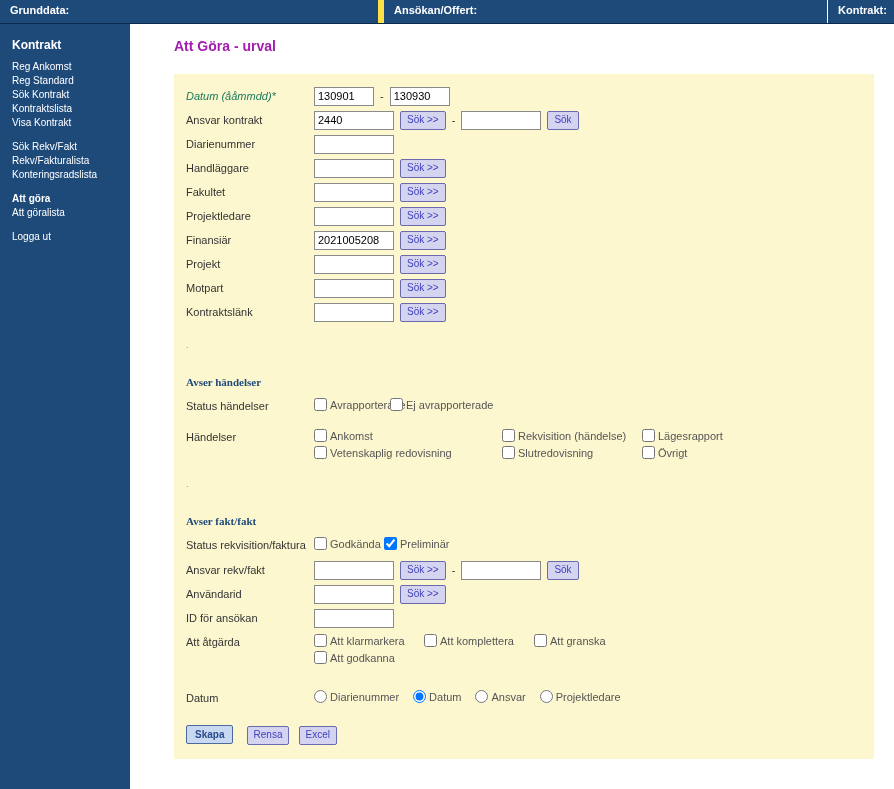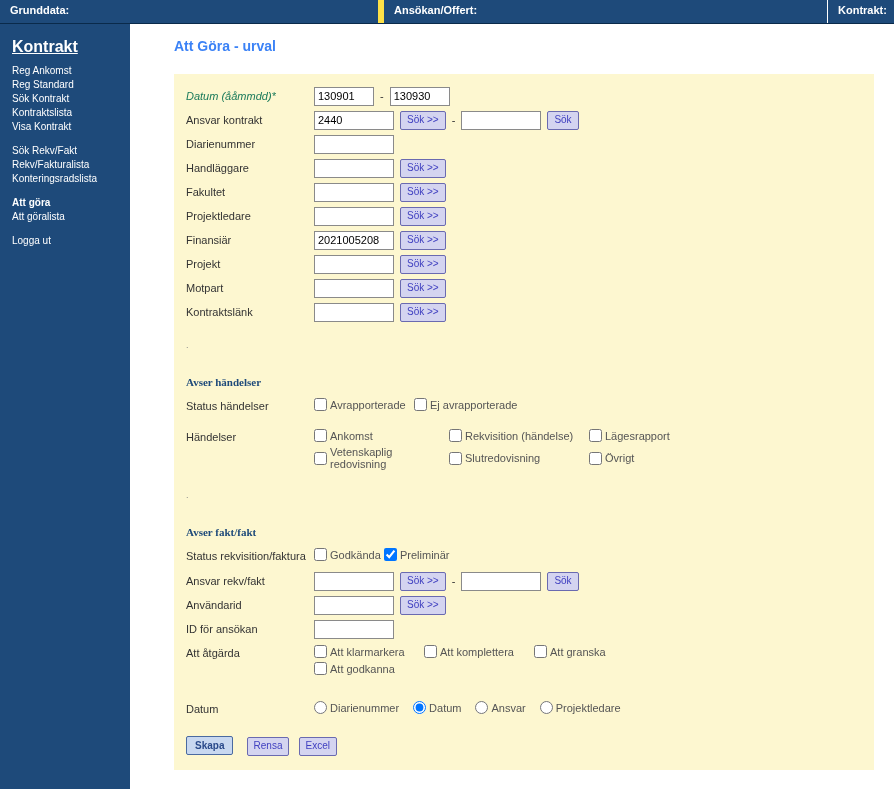--- a/index.html
+++ b/index.html
@@ -7,50 +7,50 @@
 
 .topbar { background: #1e4a7a; color: #fff; display: flex; height: 24px; border-bottom: 1px solid #0a2a4a; }
 .topbar-section { padding: 4px 10px; font-weight: bold; font-size: 11px; }
 .topbar-left { width: 384px; border-right: 6px solid #fde047; }
 .topbar-mid { flex: 1; border-right: 1px solid #fff; }
 .topbar-right { width: 66px; text-align: left; padding-right: 20px; }
 
 .container { display: flex; }
 
 .sidebar { width: 143px; background: #1e4a7a; color: #fff; padding: 14px 10px 20px 12px; min-height: 765px; }
-.sidebar h3 { font-size: 16px; font-weight: bold; margin-bottom: 8px; text-decoration: underline; }
+.sidebar h3 { font-size: 12px; font-weight: bold; margin-bottom: 8px; }
 .sidebar a { display: block; color: #fff; text-decoration: none; font-size: 10px; line-height: 14px; }
 .sidebar .group { margin-bottom: 10px; }
 .sidebar .bold { font-weight: bold; }
 
 .main { flex: 1; background: #fff; padding: 14px 20px 20px 44px; }
-.page-title { color: #3b82f6; font-size: 14px; font-weight: bold; margin-bottom: 20px; }
+.page-title { color: #a21caf; font-size: 14px; font-weight: bold; margin-bottom: 20px; }
 
 .form-area { background: #fdf7d0; padding: 10px 12px 14px 12px; width: 700px; }
 .form-row { display: flex; align-items: center; min-height: 24px; margin-bottom: 0; }
 .form-label { width: 128px; color: #333; font-size: 11px; }
 .form-label.req { color: #1a7a5a; font-style: italic; }
 .form-row input[type="text"] { height: 19px; border: 1px solid #8a8a8a; font-size: 11px; padding: 1px 3px; background: #fff; }
 .inp-80 { width: 80px; }
 .inp-60 { width: 60px; }
 .dash { padding: 0 6px; color: #333; }
 
 .btn { background: #d4d4f0; border: 1px solid #6a6ab0; color: #4040c0; font-size: 10px; padding: 1px 6px; cursor: pointer; border-radius: 2px; margin-left: 6px; height: 19px; line-height: 14px; font-family: Verdana, Arial, sans-serif; }
 .btn-primary { background: #c8d8f0; border: 1px solid #4a6aa0; color: #2a4a8a; font-weight: bold; padding: 2px 8px; }
 
 .section-title { color: #1e4a7a; font-weight: bold; font-size: 11px; margin: 26px 0 10px 0; font-family: Liberation Serif, serif; }
 
 .cb-row { display: flex; align-items: flex-start; }
 .cb-row .form-label { padding-top: 2px; }
 .cb-grid { display: flex; flex-wrap: wrap; flex: 1; }
 .cb-item { display: flex; align-items: center; font-size: 11px; color: #555; margin-bottom: 4px; }
 .cb-item input { margin-right: 3px; }
-.w-a { width: 100px; }
+.w-a { width: 76px; }
 .w-b { width: 110px; }
-.w-160 { width: 135px; }
+.w-160 { width: 188px; }
 .w-140 { width: 140px; }
 .w-100 { width: 100px; }
 
 .radio-row .cb-item { margin-right: 14px; }
 
 .action-row { margin-top: 18px; }
 .action-row .btn-primary { margin-left: 0; margin-right: 4px; }
 
 .tiny-dot { color: #888; font-size: 9px; margin: 16px 0 4px 0; }
 </style>

